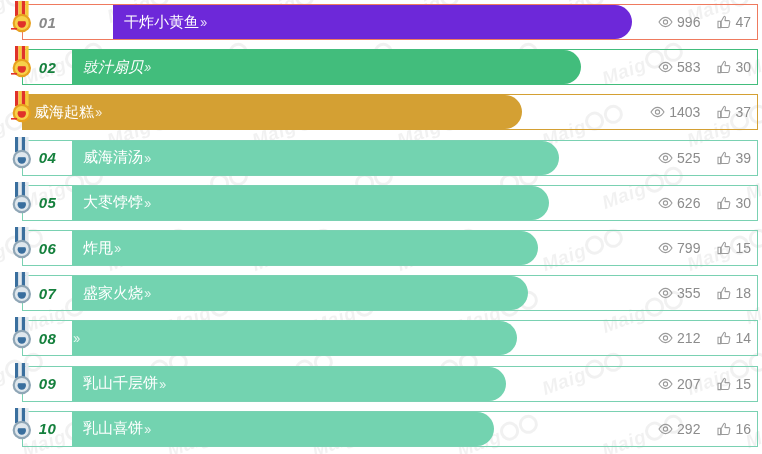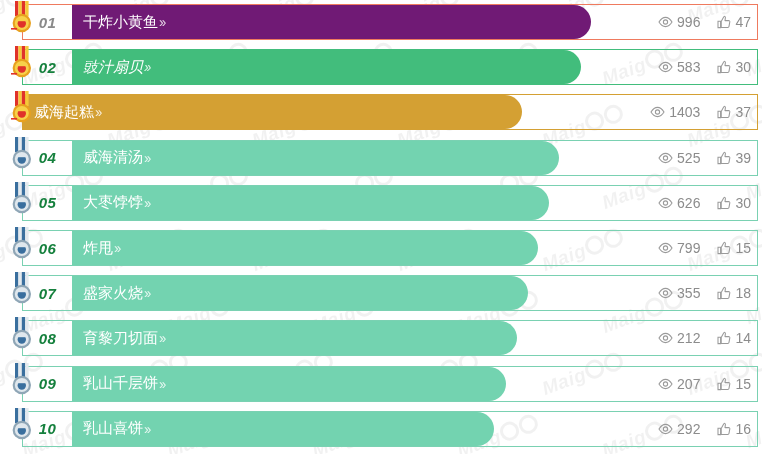--- a/index.html
+++ b/index.html
@@ -201,21 +201,21 @@
     <rect x="18.2" y="0" width="3.4" height="15" fill="#f5c93a"></rect>
     <circle cx="14.8" cy="22" r="9.2" fill="#e8a11f"></circle>
     <circle cx="14.8" cy="22" r="7" fill="#f7d14a"></circle>
     <circle cx="14.8" cy="22.5" r="4.2" fill="#e0322a"></circle>
     <path d="M10.5 18 h8.6 v2.2 h-8.6 z" fill="#f7d14a"></path>
     <path d="M4 27 h6 v1.6 h-6 z" fill="#e0322a"></path>
     <path d="M4 27 v11 h1.6 v-11 z" fill="#e0322a" opacity="0"></path>
   </svg></div>
       <div class="rank-num">01</div>
       <div class="bar-area">
-        <div class="bar" style="width: 519px; background: #701a75;">
+        <div class="bar" style="width: 519px; background: #6d28d9; margin-left: 41px;">
           <span class="item-name">干炸小黄鱼</span>
           <span class="chev">››</span>
         </div>
       </div>
       <div class="stats">
         <div class="stat">
           <svg class="eye-ico" width="15" height="12" viewBox="0 0 15 12" fill="none">
     <path d="M1 6c2-3.2 4.2-4.6 6.5-4.6S12 2.8 14 6c-2 3.2-4.2 4.6-6.5 4.6S3 9.2 1 6z" stroke="#9a9a9a" stroke-width="1.1"></path>
     <circle cx="7.5" cy="6" r="2.1" stroke="#9a9a9a" stroke-width="1.1"></circle>
   </svg>
@@ -450,21 +450,20 @@
     <rect x="14.8" y="0" width="3.4" height="15" fill="#3a6f9e"></rect>
     <rect x="18.2" y="0" width="3.4" height="15" fill="#e3e9ee"></rect>
     <circle cx="14.8" cy="22" r="9.2" fill="#8fa6b6"></circle>
     <circle cx="14.8" cy="22" r="7" fill="#dfe7ed"></circle>
     <circle cx="14.8" cy="22.5" r="4.2" fill="#3a6f9e"></circle>
     <path d="M10.5 18 h8.6 v2.2 h-8.6 z" fill="#dfe7ed"></path>
   </svg></div>
       <div class="rank-num">08</div>
       <div class="bar-area">
         <div class="bar" style="width: 445px; background: rgb(115, 211, 176);">
-          <span class="item-name">育黎刀切面</span>
           <span class="chev">››</span>
         </div>
       </div>
       <div class="stats">
         <div class="stat">
           <svg class="eye-ico" width="15" height="12" viewBox="0 0 15 12" fill="none">
     <path d="M1 6c2-3.2 4.2-4.6 6.5-4.6S12 2.8 14 6c-2 3.2-4.2 4.6-6.5 4.6S3 9.2 1 6z" stroke="#9a9a9a" stroke-width="1.1"></path>
     <circle cx="7.5" cy="6" r="2.1" stroke="#9a9a9a" stroke-width="1.1"></circle>
   </svg>
           <span class="val">212</span>

